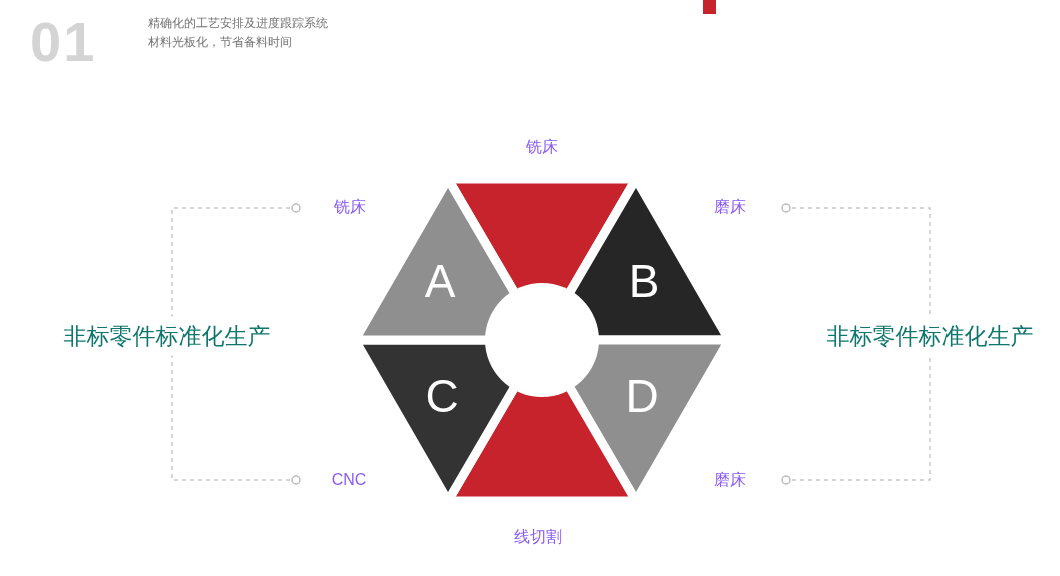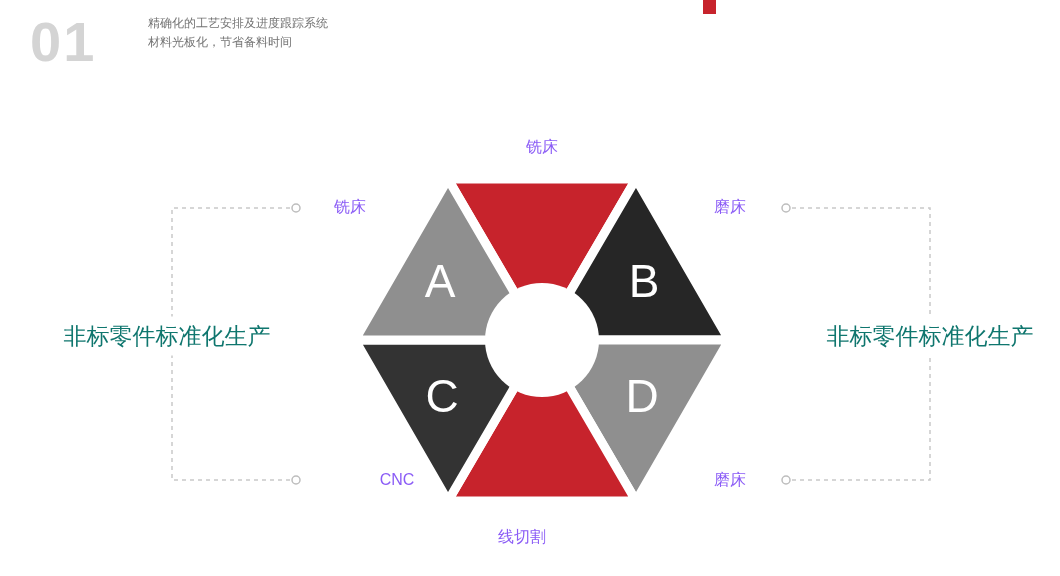--- a/index.html
+++ b/index.html
@@ -87,17 +87,17 @@
     <text class="letter" x="442" y="412" text-anchor="middle">C</text>
     <text class="letter" x="642" y="412" text-anchor="middle">D</text>
   </svg>
 
   <div class="side-caption" style="left:167px;top:336px;">非标零件标准化生产</div>
   <div class="side-caption" style="left:930px;top:336px;">非标零件标准化生产</div>
 
   <div class="hex-label" style="left:542px;top:147px;">铣床</div>
   <div class="hex-label" style="left:350px;top:207px;">铣床</div>
   <div class="hex-label" style="left:730px;top:207px;">磨床</div>
-  <div class="hex-label" style="left:349px;top:480px;margin-left:48px;">CNC</div>
+  <div class="hex-label" style="left:349px;top:480px;">CNC</div>
   <div class="hex-label" style="left:730px;top:480px;">磨床</div>
-  <div class="hex-label" style="left:522px;top:537px;">线切割</div>
+  <div class="hex-label" style="left:538px;top:537px;">线切割</div>
 
 </div>
 
 </body></html>

